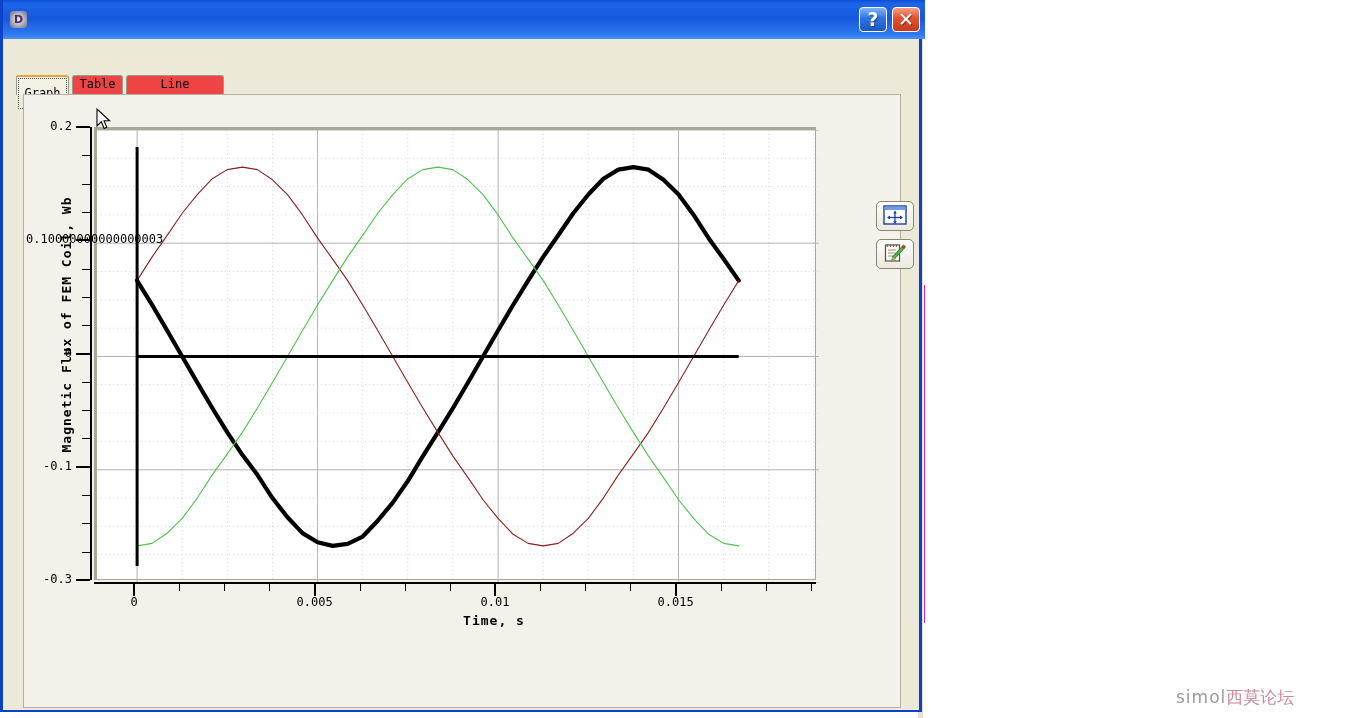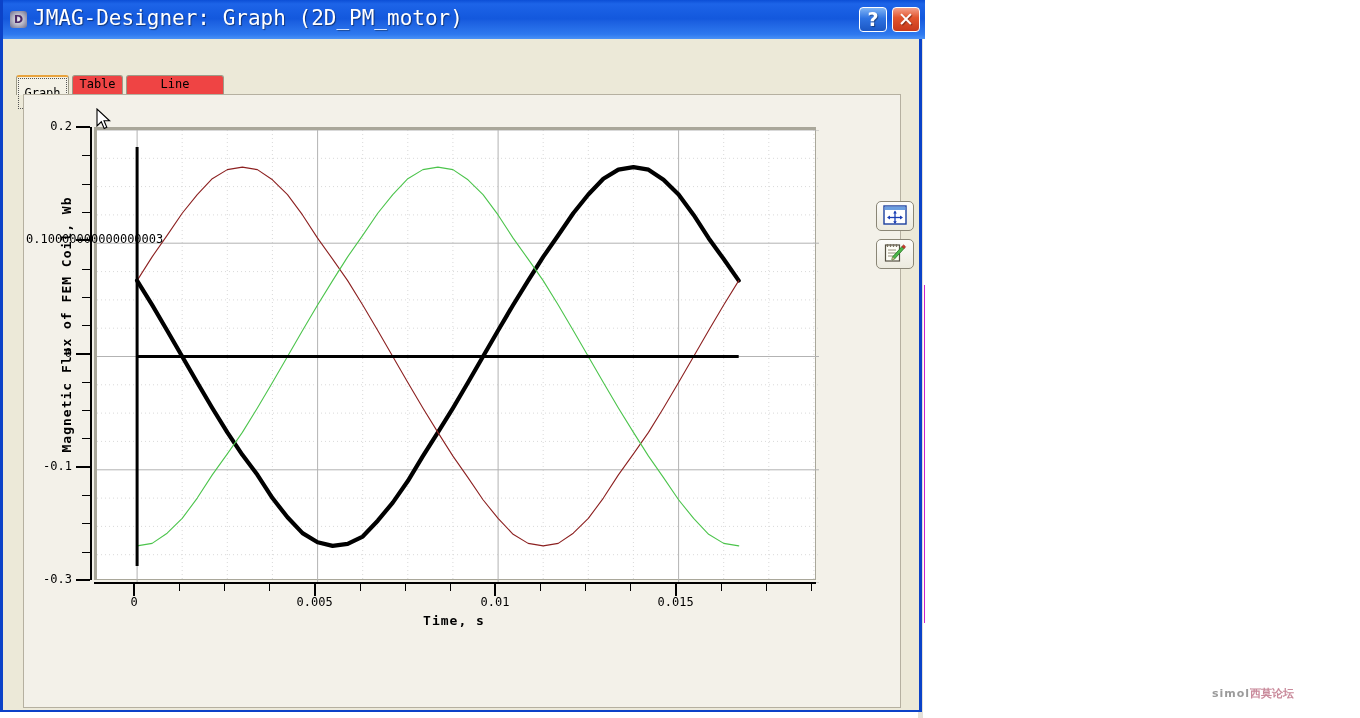--- a/index.html
+++ b/index.html
@@ -17,22 +17,22 @@
     position:absolute; left:924px; top:285px; width:1px; height:338px;
     background:#cc22cc;
   }
   #bg-strip {
     position:absolute; left:918px; top:0px; width:5px; height:718px;
     background:#e4e0d8;
   }
   #watermark {
     position:absolute; left:1176px; top:686px;
     font-family:"DejaVu Sans","Liberation Sans",sans-serif;
-    font-size:11px; font-weight:bold; letter-spacing:1px;
-    color:#9b9b9b; white-space:nowrap;margin-left:36px;
+    font-size:17px; font-weight:normal; letter-spacing:1px;
+    color:#9b9b9b; white-space:nowrap;
   }
   #watermark .cn { color:#c98a9b; letter-spacing:0px; }
 
   
   #window {
     position:absolute; left:0; top:0; width:922px; height:712px;
     border:3px solid #0b42c8;
     border-top:none;
     box-sizing:border-box;
     background:#ece9d8;
@@ -182,20 +182,21 @@
   .xlabel {
     position:absolute; top:500px; width:70px; text-align:center;
     font-family:"DejaVu Sans Mono","Liberation Mono",monospace;
     font-size:12px; color:#000000;
   }
   #xtitle {
     position:absolute; left:0px; top:518px; width:860px; text-align:center;
     font-family:"DejaVu Sans Mono","Liberation Mono",monospace;
     font-size:13px; font-weight:bold; color:#000000;
     letter-spacing:1px;
+    padding-left:40px;
   }
 
   
   #legend {
     position:absolute; left:72px; top:538px; width:722px; height:20px;
     background:#ece9d8;
     border:1px solid #c8c4b4;
     box-sizing:border-box;
   }
   .legend-item {
@@ -235,21 +236,20 @@
   <div id="desktop"></div>
   <div id="bg-strip"></div>
   <div id="bg-window-edge"></div>
 
   <div id="watermark"><span>simol</span><span class="cn">西莫论坛</span></div>
 
   <div id="window">
 
     <div id="titlebar">
       <div id="titlebar-icon">D</div>
-      <div id="title-text">JMAG-Designer: Graph (2D_PM_motor)</div>
       <div class="tb-btn" id="btn-help-title">?</div>
       <div class="tb-btn" id="btn-close">✕</div>
     </div>
 
 
     <div id="client">
 
       <div id="tabstrip">
         <div class="tab active" style="left:0px; width:53px">
           <span class="tab-inner">Graph</span>

